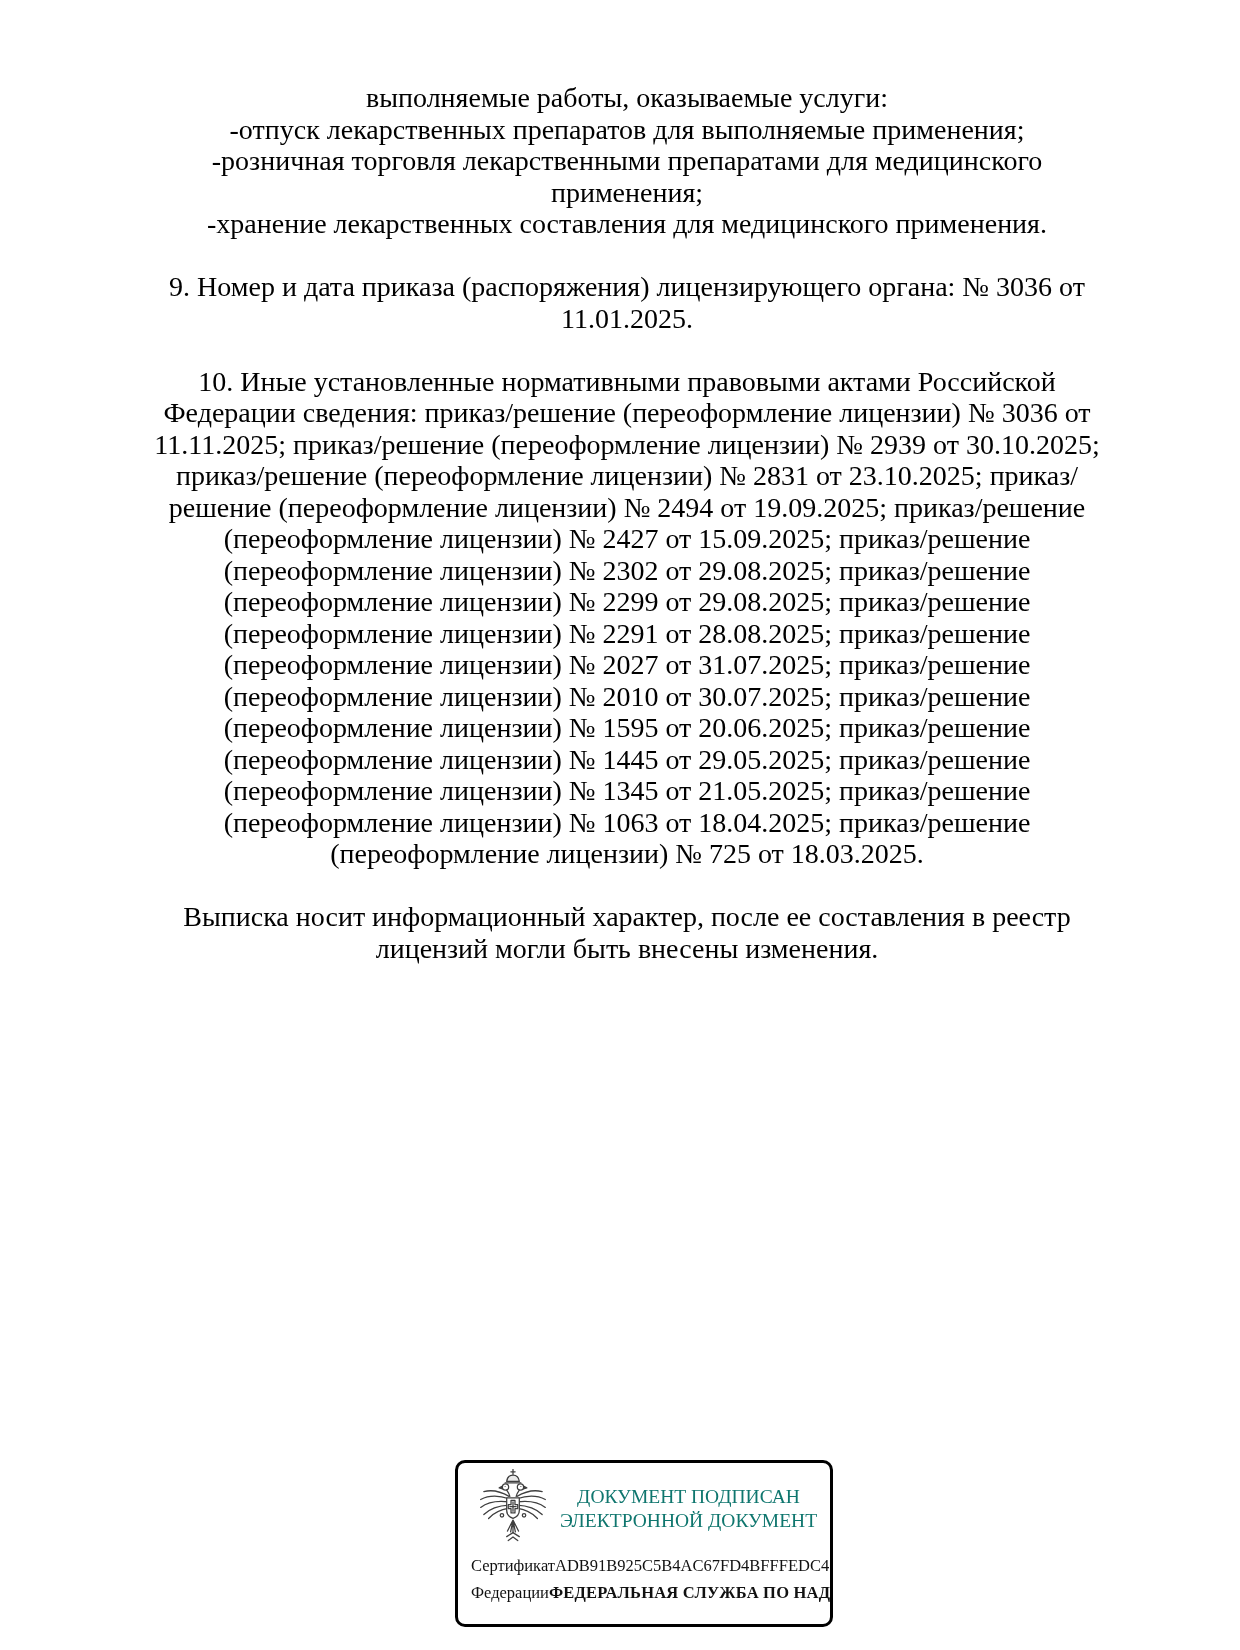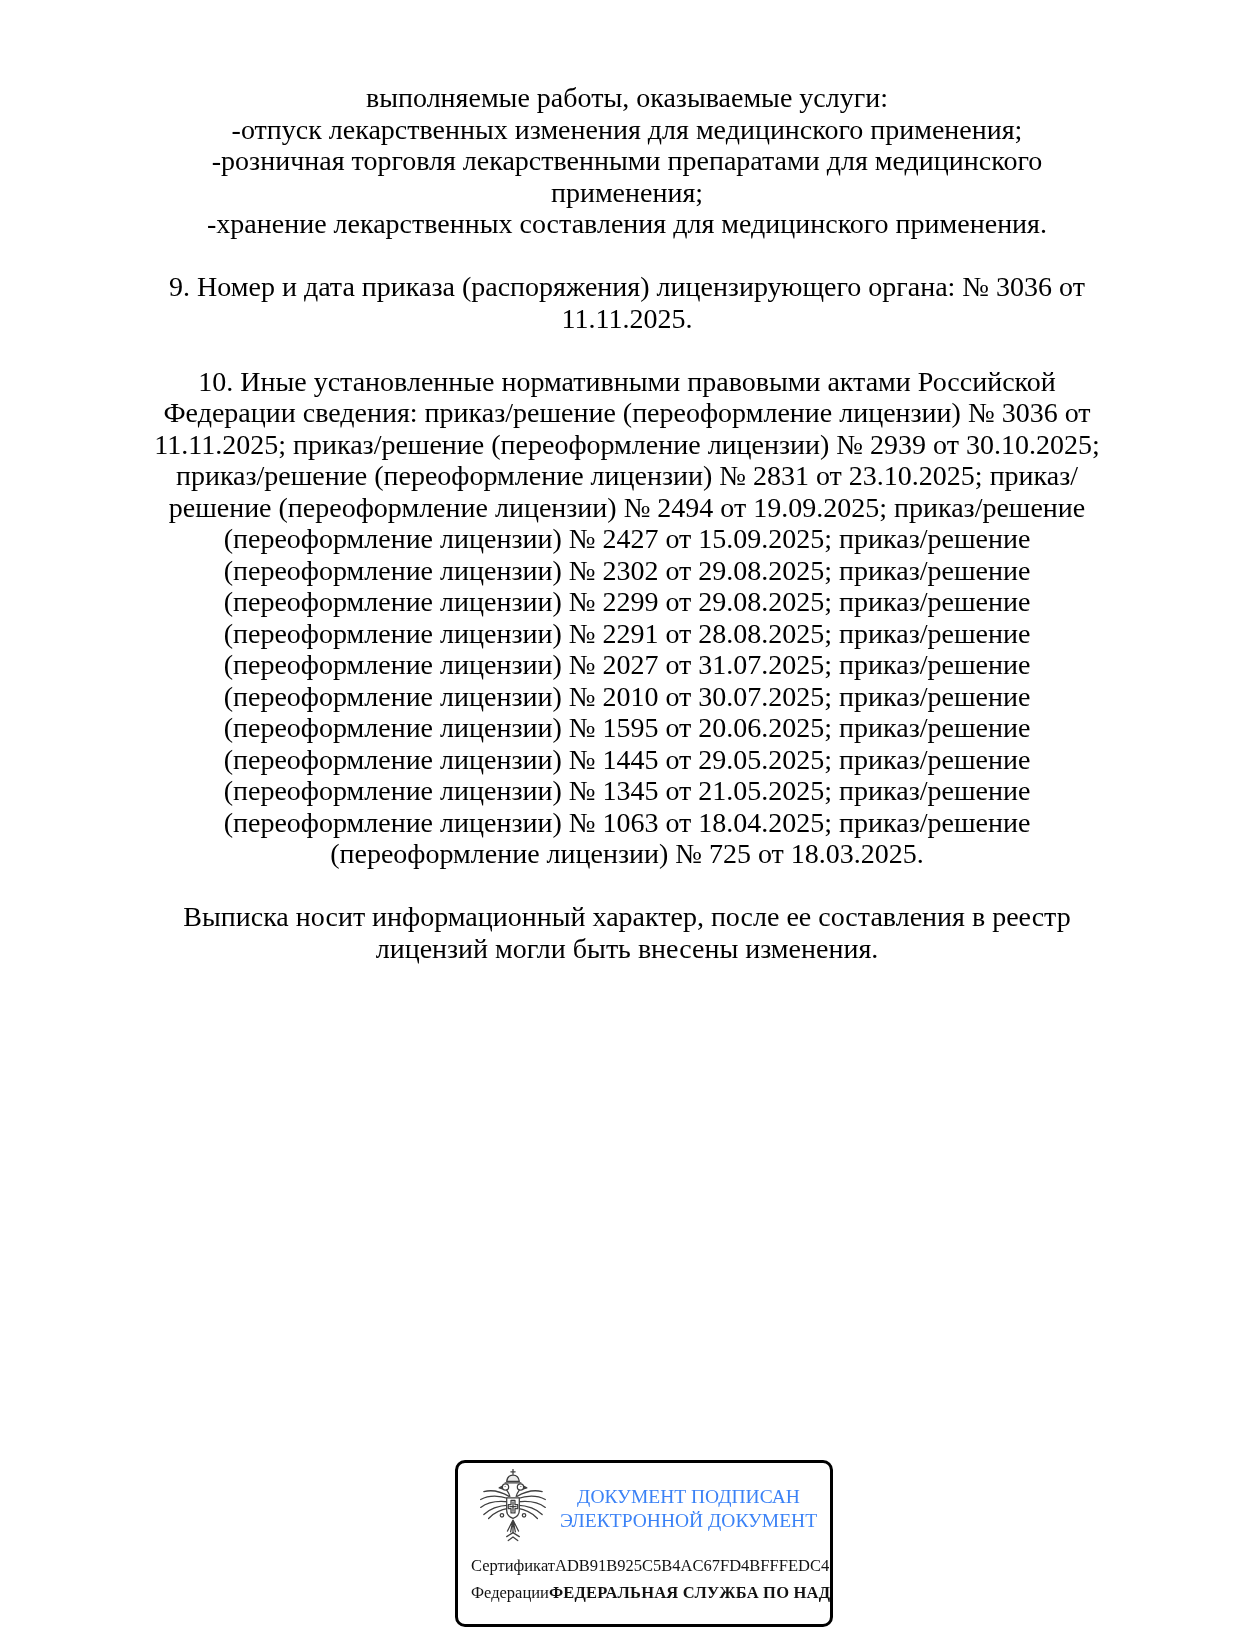--- a/index.html
+++ b/index.html
@@ -42,44 +42,44 @@
     align-items: center;
     padding: 5px 6px 0 15px;
     height: 82px;
   }
   .emblem { width: 80px; height: 82px; flex: none; }
   .stamp-title {
     flex: 1;
     text-align: center;
     font-size: 19.5px;
     line-height: 24px;
-    color: #3b82f6;
+    color: #0f766e;
   }
   .stamp-lines {
     padding: 3px 6px 0 13px;
     font-size: 16.5px;
     line-height: 26.5px;
     white-space: nowrap;
     overflow: hidden;
     color: #111111;
   }
   .stamp-lines .lbl { }
   .owner-value { font-weight: bold; letter-spacing: 0.2px; }
 </style>
 </head>
 <body>
 
 <div class="doc-text">
   <p>
     <span class="line">выполняемые работы, оказываемые услуги:</span><br>
-    <span class="line">-отпуск лекарственных изменения для медицинского применения;</span><br>
+    <span class="line">-отпуск лекарственных препаратов для выполняемые применения;</span><br>
     <span class="line">-розничная торговля лекарственными препаратами для медицинского применения;</span><br>
     <span class="line">-хранение лекарственных составления для медицинского применения.</span>
   </p>
-  <p>9. Номер и дата приказа (распоряжения) лицензирующего органа: № 3036 от 11.11.2025.</p>
+  <p>9. Номер и дата приказа (распоряжения) лицензирующего органа: № 3036 от 11.01.2025.</p>
   <p>10. Иные установленные нормативными правовыми актами Российской Федерации сведения: приказ/решение (переоформление лицензии) № 3036 от 11.11.2025; приказ/решение (переоформление лицензии) № 2939 от 30.10.2025; приказ/решение (переоформление лицензии) № 2831 от 23.10.2025; приказ/решение (переоформление лицензии) № 2494 от 19.09.2025; приказ/решение (переоформление лицензии) № 2427 от 15.09.2025; приказ/решение (переоформление лицензии) № 2302 от 29.08.2025; приказ/решение (переоформление лицензии) № 2299 от 29.08.2025; приказ/решение (переоформление лицензии) № 2291 от 28.08.2025; приказ/решение (переоформление лицензии) № 2027 от 31.07.2025; приказ/решение (переоформление лицензии) № 2010 от 30.07.2025; приказ/решение (переоформление лицензии) № 1595 от 20.06.2025; приказ/решение (переоформление лицензии) № 1445 от 29.05.2025; приказ/решение (переоформление лицензии) № 1345 от 21.05.2025; приказ/решение (переоформление лицензии) № 1063 от 18.04.2025; приказ/решение (переоформление лицензии) № 725 от 18.03.2025.</p>
   <p>Выписка носит информационный характер, после ее составления в реестр лицензий могли быть внесены изменения.</p>
 </div>
 
 <div class="stamp">
   <div class="stamp-top">
     <svg class="emblem" viewBox="0 0 100 104" fill="none" stroke="#3f3f3f" stroke-width="1.6" stroke-linecap="round" stroke-linejoin="round">
 
       <line x1="50" y1="2" x2="50" y2="8"></line>
       <line x1="47.3" y1="4.8" x2="52.7" y2="4.8"></line>

